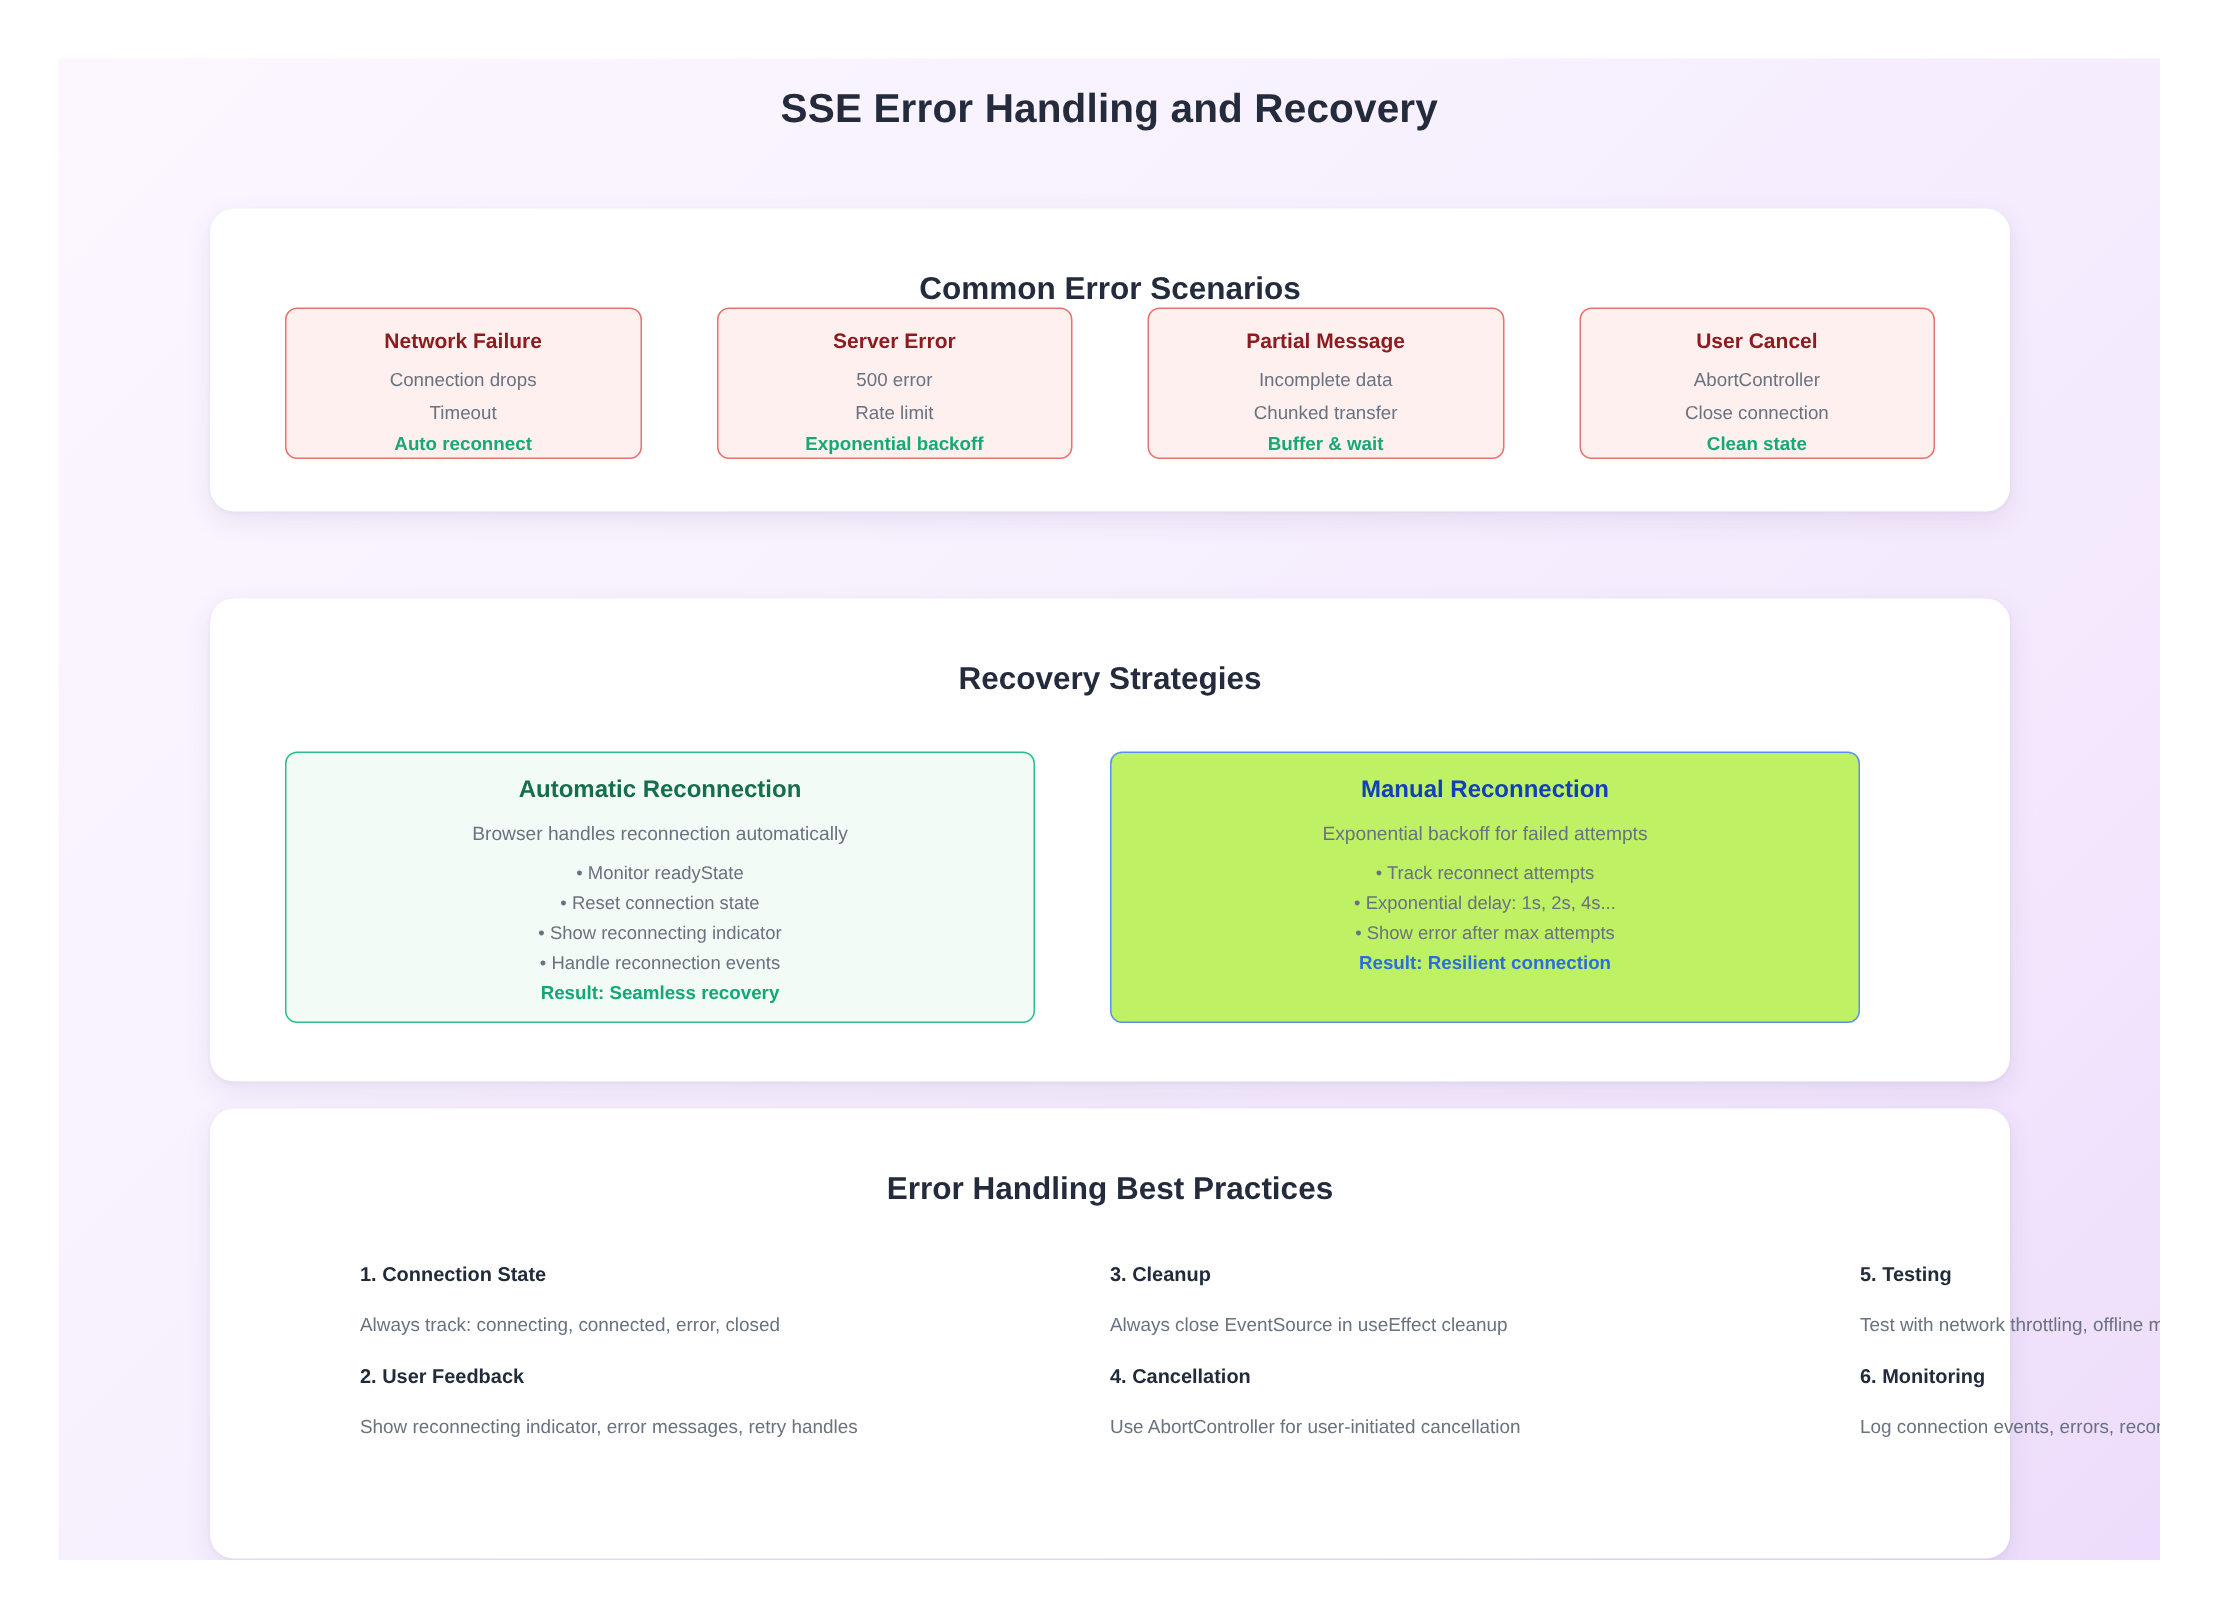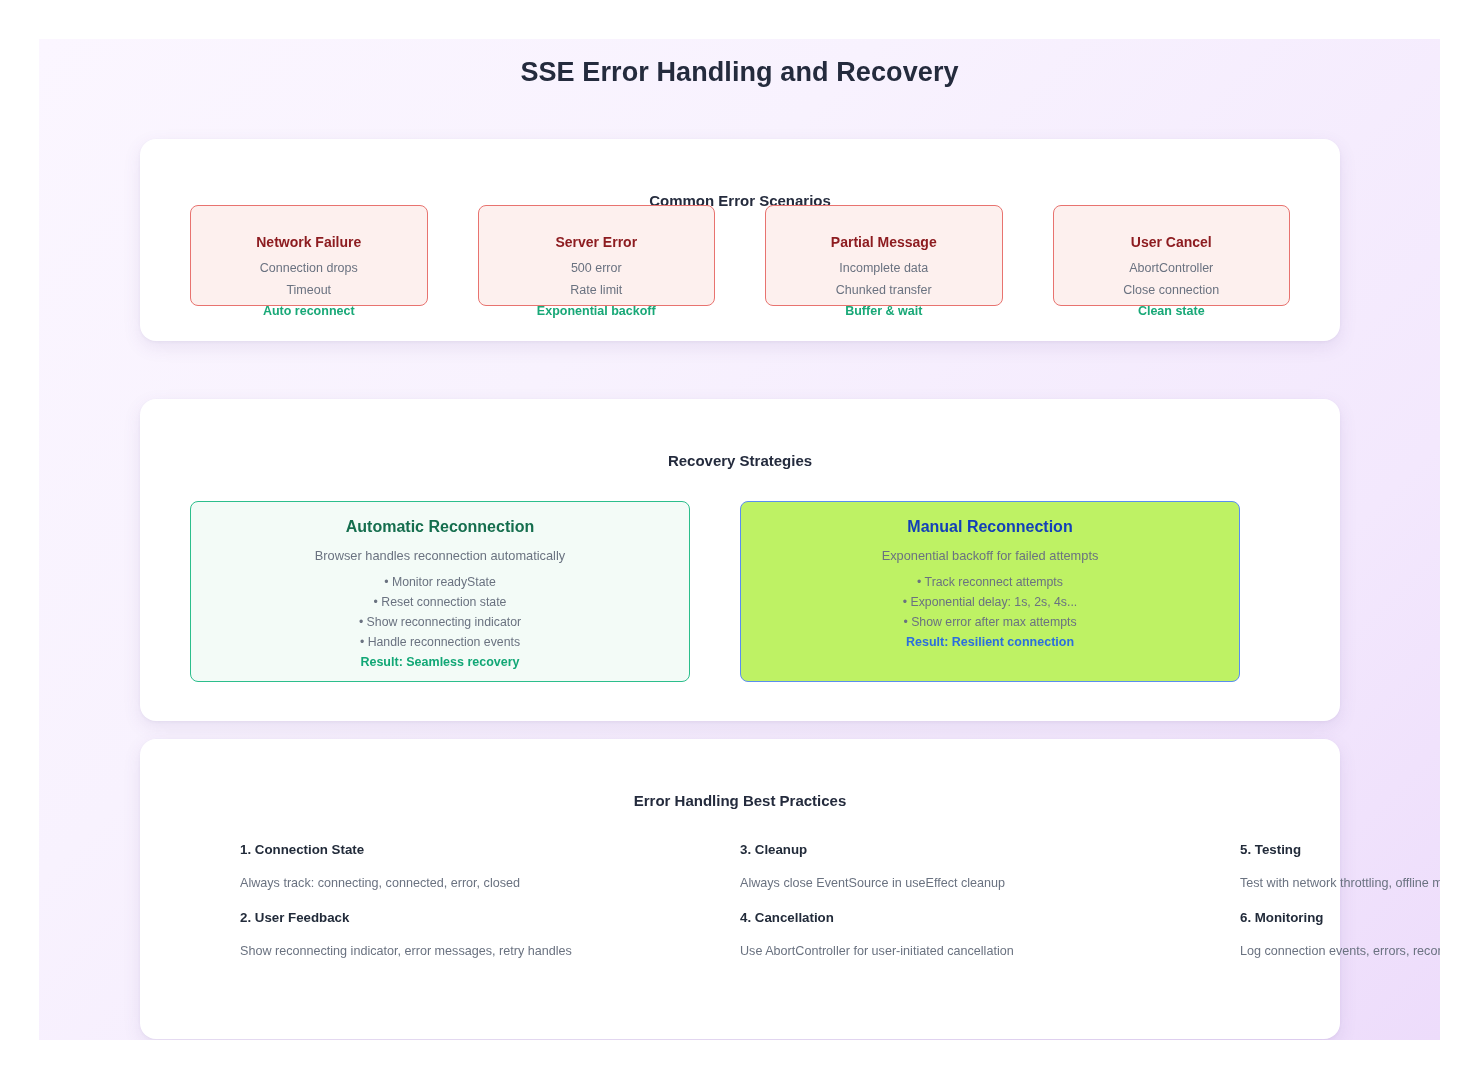--- a/index.html
+++ b/index.html
@@ -46,24 +46,24 @@
   
   .panel {
     position: absolute;
     left: 101px;
     width: 1200px;
     background: #ffffff;
     border-radius: 16px;
     box-shadow: 0 6px 18px rgba(90, 60, 140, 0.10), 0 1px 3px rgba(90, 60, 140, 0.06);
   }
   .panel-title {
-    margin: 15px;
+    margin: 4px;
     padding-top: 38px;
     text-align: center;
-    font-size: 15px;
+    font-size: 21px;
     font-weight: bold;
     color: #242b3d;
   }
 
   
   #panel-scenarios { top: 100px; height: 202px; }
   .scenario-row {
     position: absolute;
     left: 50px;
     top: 66px;
@@ -78,21 +78,20 @@
     background: #fdf0ee;
     border-radius: 8px;
     padding-top: 12px;
     text-align: center;
   }
   .scenario-title {
     font-size: 14px;
     font-weight: bold;
     color: #8d1c20;
     line-height: 18px;
-    margin-top: 15px;
   }
   .scenario-line {
     font-size: 12.5px;
     color: #6a7280;
     line-height: 20px;
     margin-top: 2px;
   }
   .scenario-line.first { margin-top: 7px; }
   .scenario-fix {
     font-size: 12.5px;

